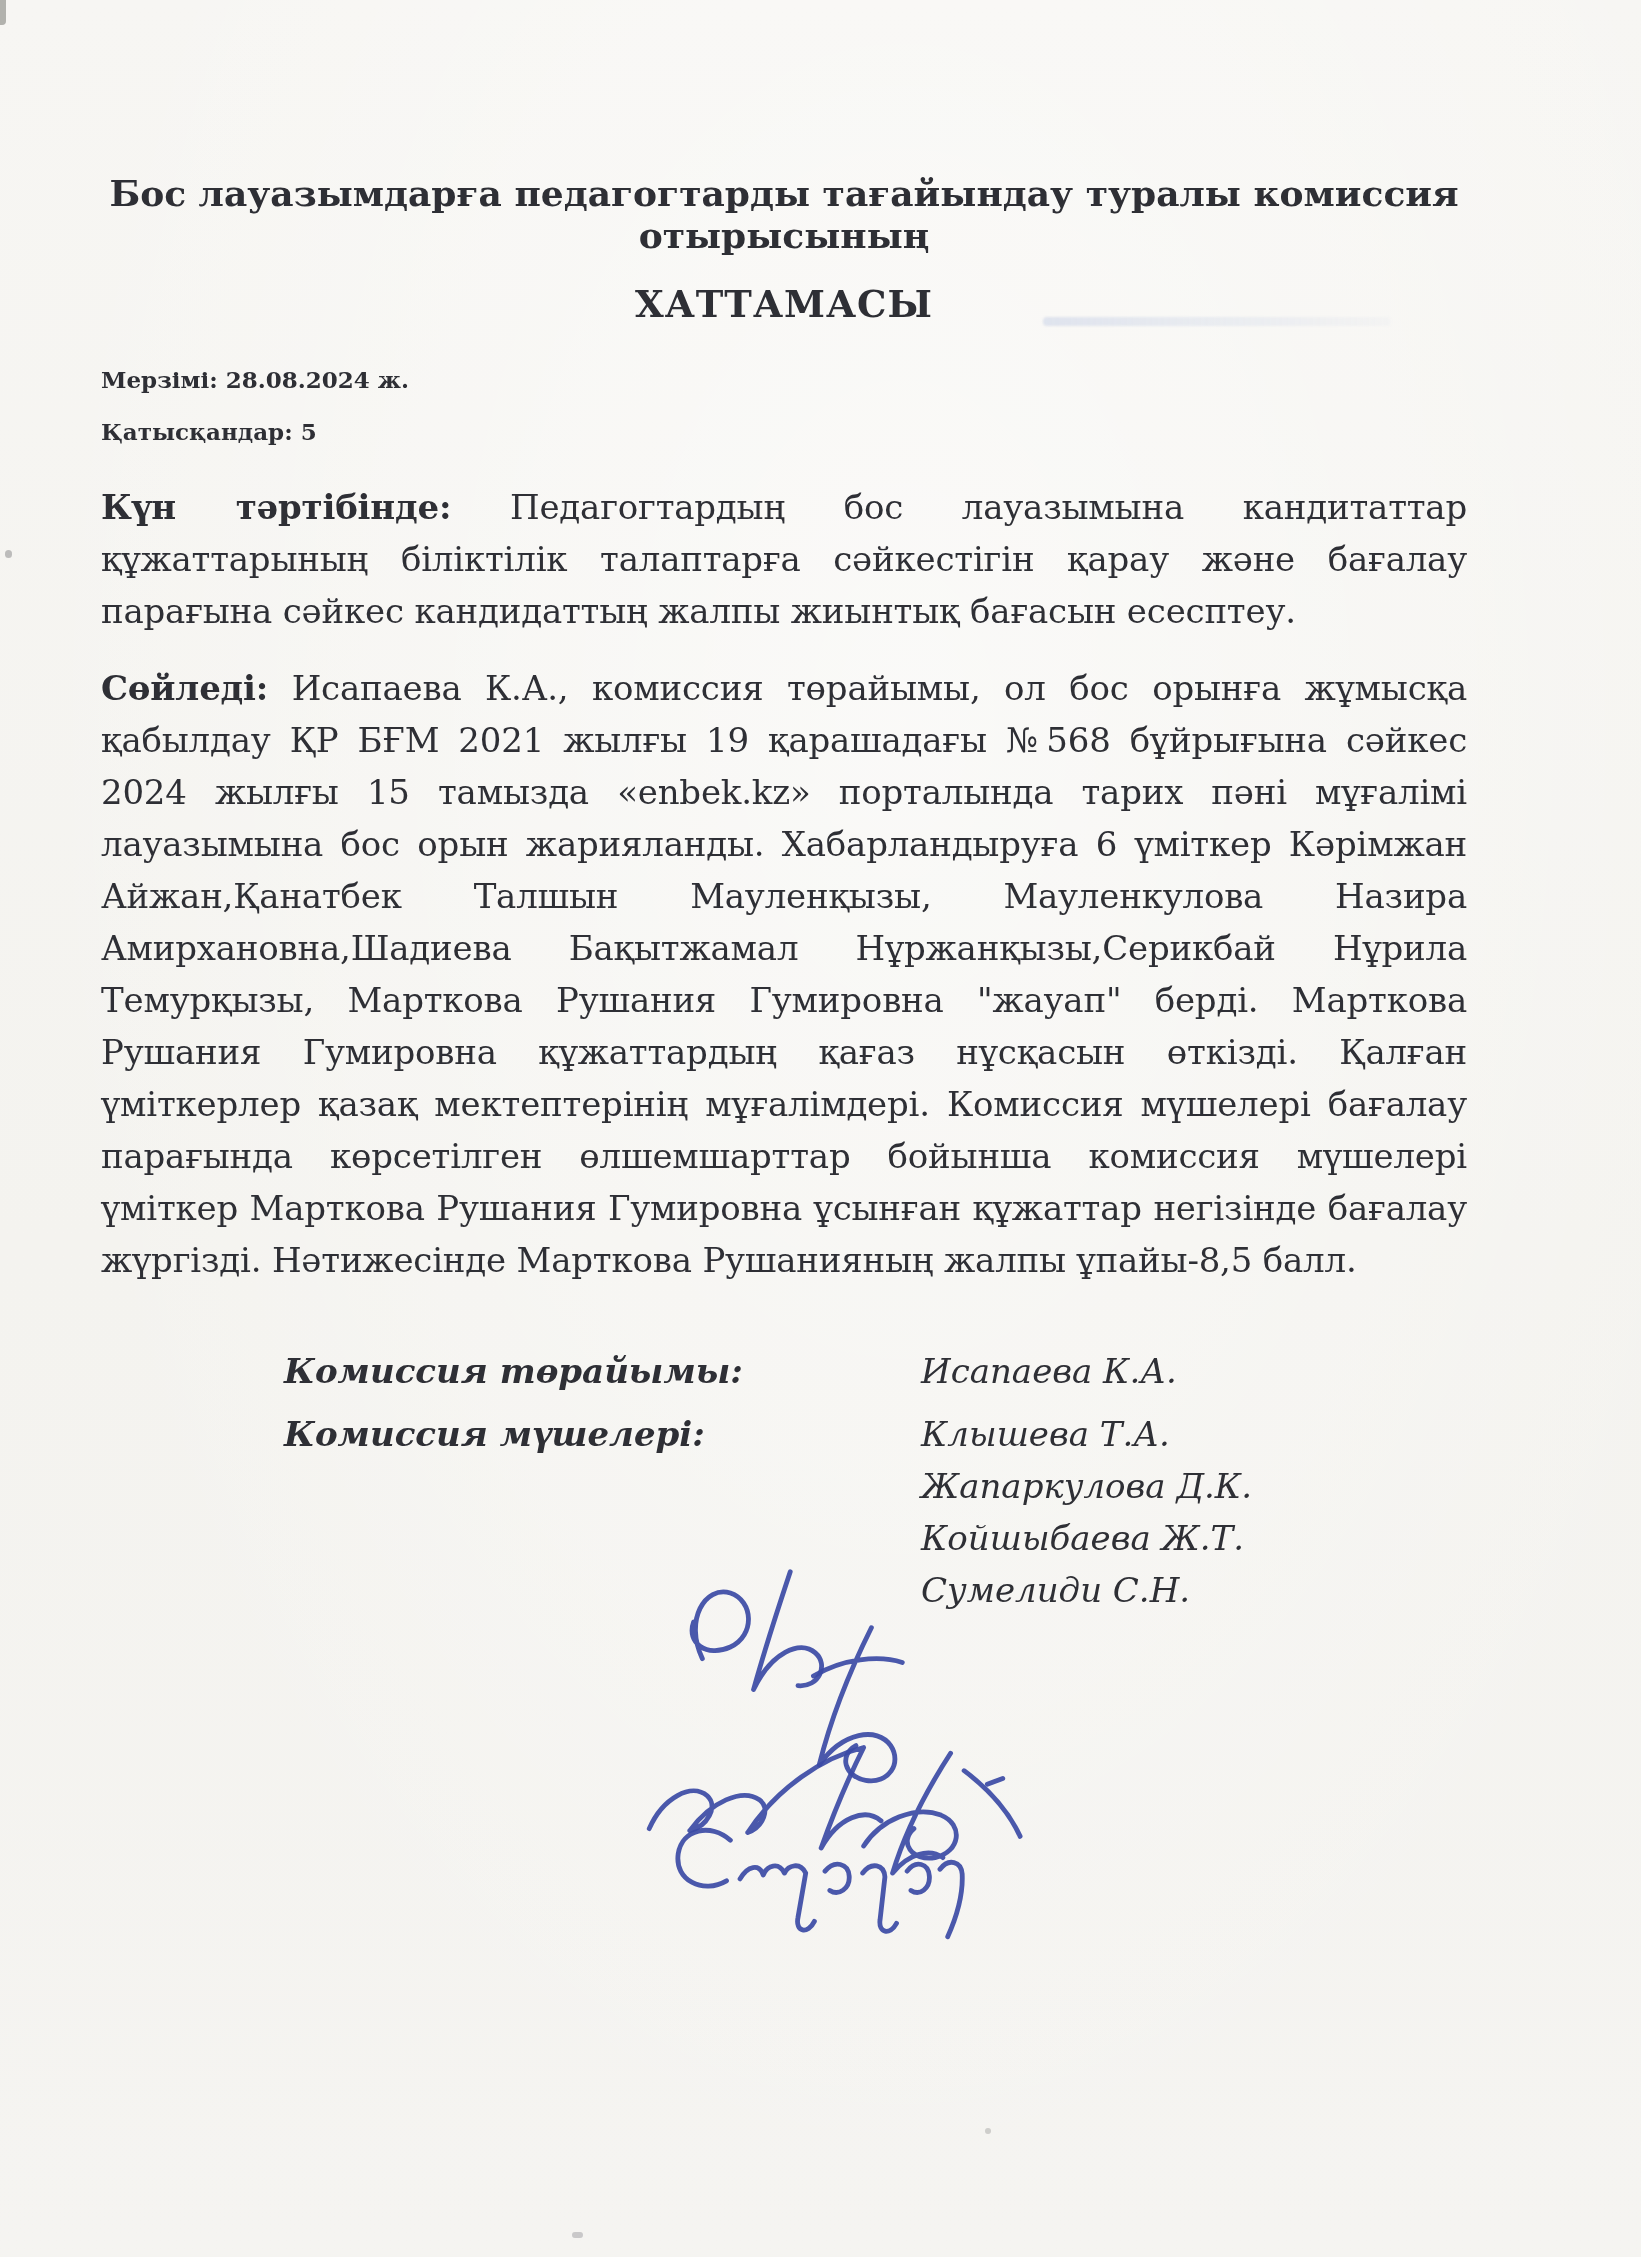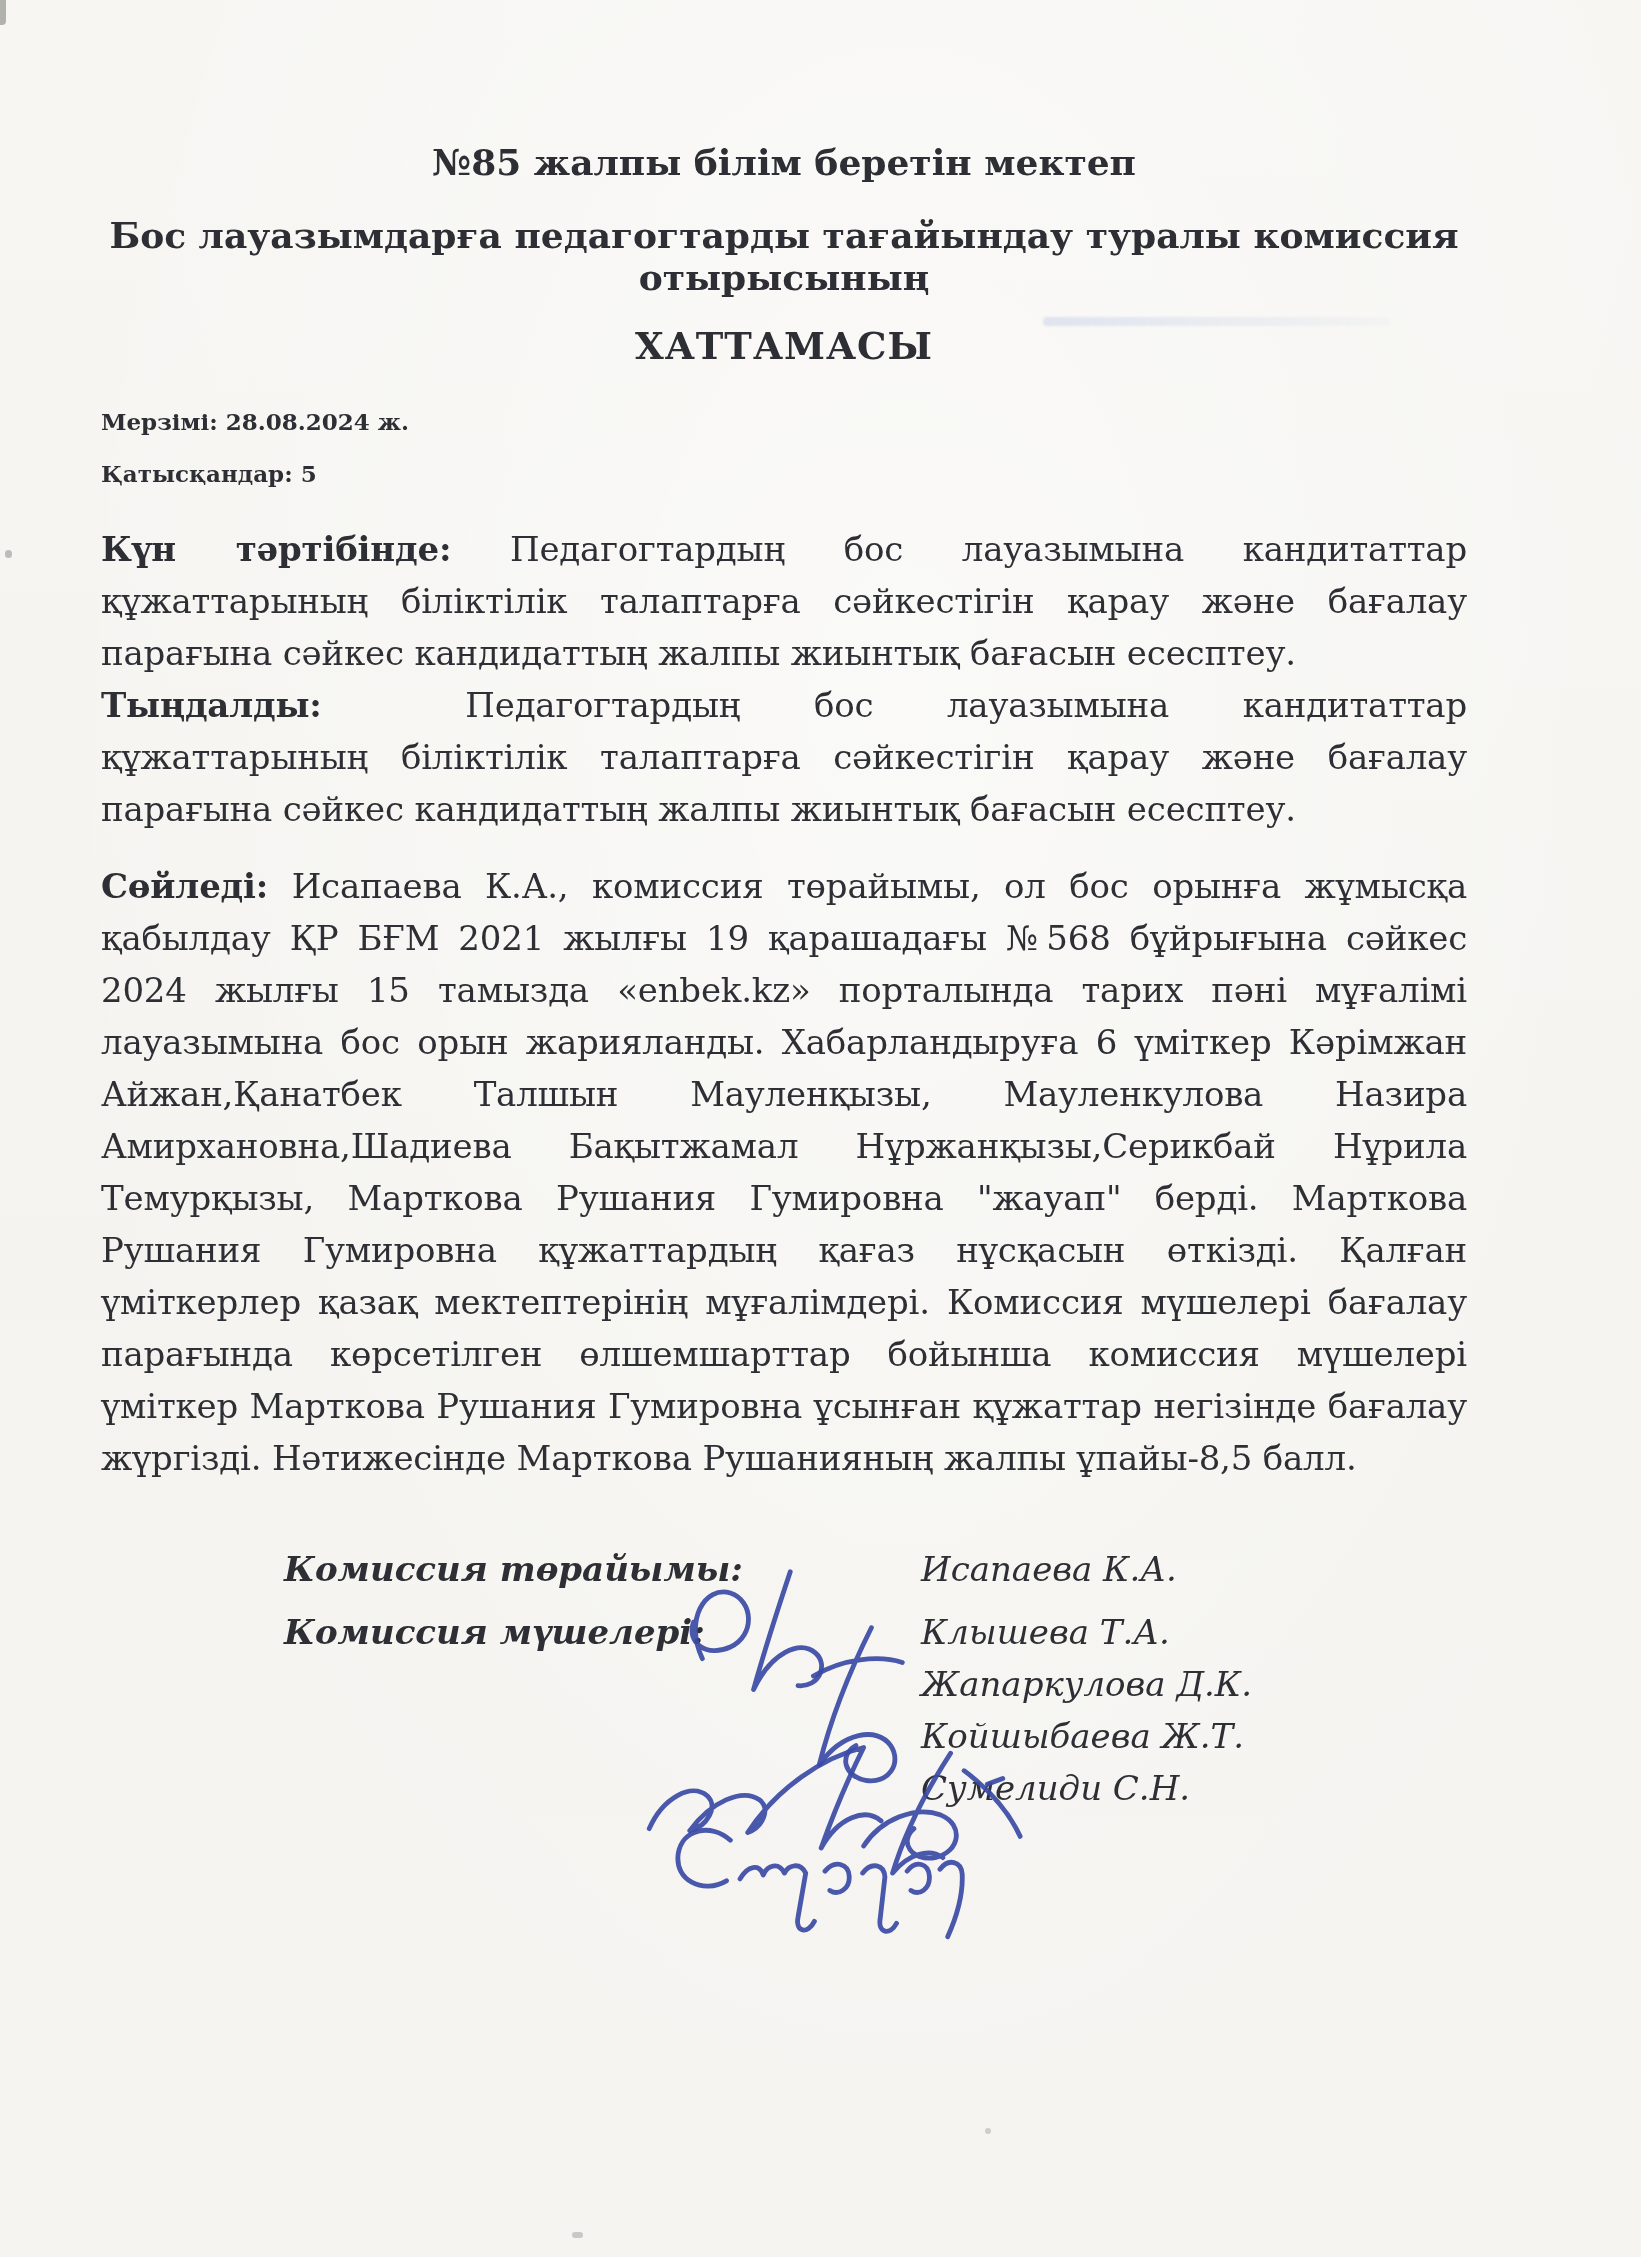--- a/index.html
+++ b/index.html
@@ -57,38 +57,33 @@
   .speck3{left:985px;top:2128px;width:5.8px;height:5.8px;background:rgba(90,90,90,.25);}
   .speck4{left:572px;top:2232px;width:10.6px;height:5.8px;background:rgba(100,100,110,.3);border-radius:2.9px;}
 </style>
 </head>
 <body>
 
 <div class="page">
 
   <div class="doc">
 
-    <div class="title1 c">№85 жалпы білім беретін мектеп</div>
     <div class="title2 c">Бос лауазымдарға педагогтарды тағайындау туралы комиссия отырысының</div>
     <div class="title3 c">ХАТТАМАСЫ</div>
 
     <div class="meta">
       <div>Мерзімі: 28.08.2024 ж.</div>
       <div>Қатысқандар: 5</div>
     </div>
 
     <p class="para gap-p">
       <span class="lbl">Күн тәртібінде:</span>
       <span>Педагогтардың бос лауазымына кандитаттар құжаттарының біліктілік талаптарға сәйкестігін қарау және бағалау парағына сәйкес кандидаттың жалпы жиынтық бағасын есесптеу.</span>
     </p>
 
-    <p class="para">
-      <span class="lbl lbl-tab">Тыңдалды:</span>
-      <span>Педагогтардың бос лауазымына кандитаттар құжаттарының біліктілік талаптарға сәйкестігін қарау және бағалау парағына сәйкес кандидаттың жалпы жиынтық бағасын есесптеу.</span>
-    </p>
 
     <p class="para gap-sm">
       <span class="lbl">Сөйледі:</span>
       <span>Исапаева К.А., комиссия төрайымы, ол бос орынға жұмысқа қабылдау ҚР БҒМ 2021 жылғы 19 қарашадағы №568 бұйрығына сәйкес 2024 жылғы 15 тамызда «enbek.kz» порталында тарих пәні мұғалімі лауазымына бос орын жарияланды. Хабарландыруға 6 үміткер Кәрімжан Айжан,Қанатбек Талшын Мауленқызы, Мауленкулова Назира Амирхановна,Шадиева Бақытжамал Нұржанқызы,Серикбай Нұрила Темурқызы, Марткова Рушания Гумировна "жауап" берді. Марткова Рушания Гумировна құжаттардың қағаз нұсқасын өткізді. Қалған үміткерлер қазақ мектептерінің мұғалімдері. Комиссия мүшелері бағалау парағында көрсетілген өлшемшарттар бойынша комиссия мүшелері үміткер Марткова Рушания Гумировна ұсынған құжаттар негізінде бағалау жүргізді. Нәтижесінде Марткова Рушанияның жалпы ұпайы-8,5 балл.</span>
     </p>
 
 
     <div class="sigs">
       <div class="sig-row row1">
         <span class="sig-label">Комиссия төрайымы:</span>

